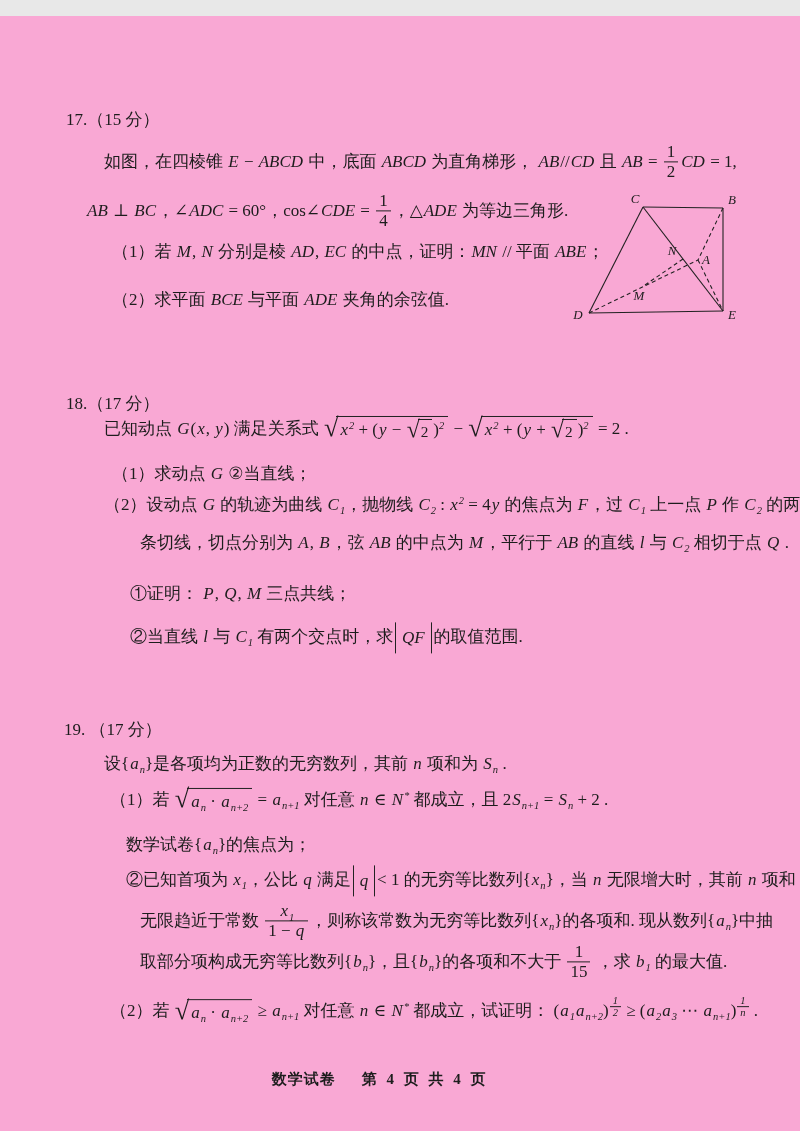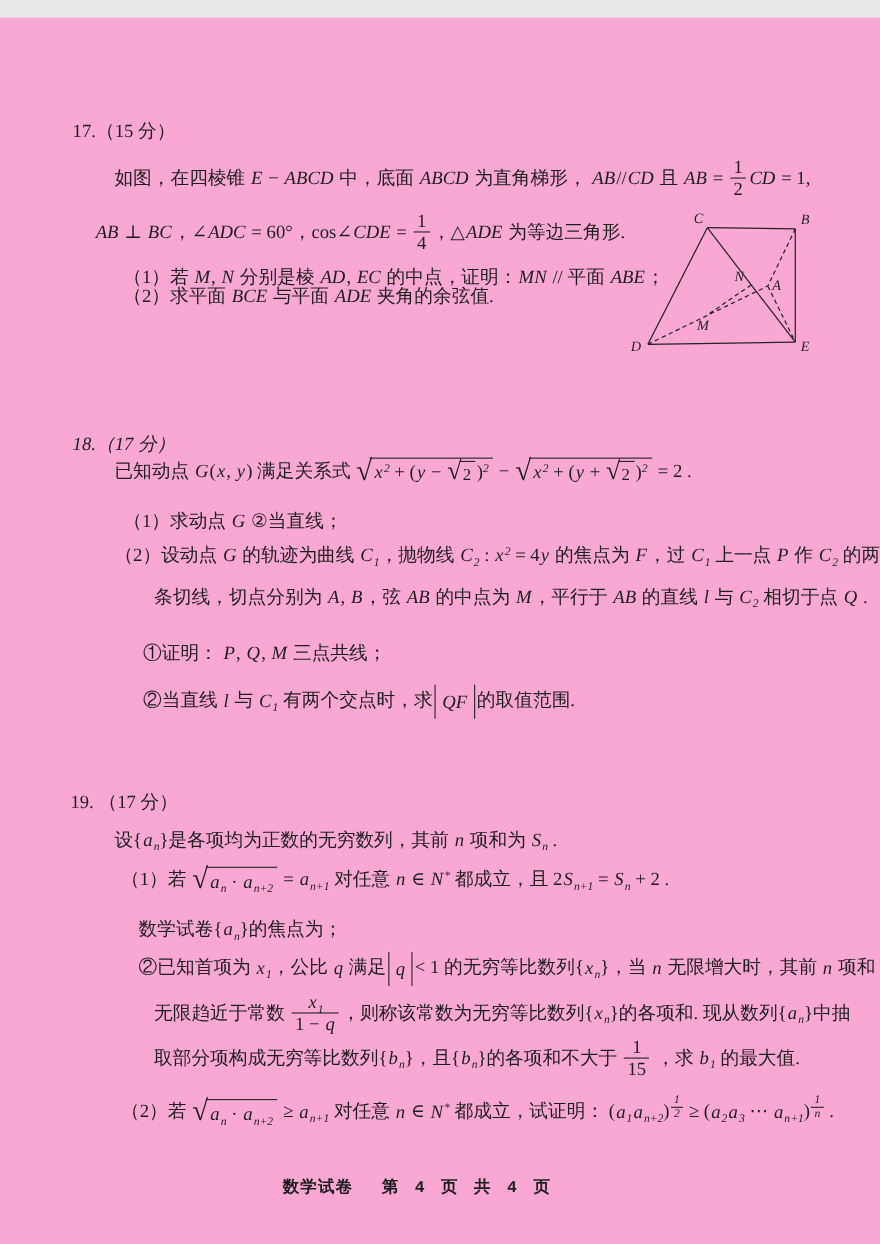--- a/index.html
+++ b/index.html
@@ -35,33 +35,33 @@
          padding:0.42em 0.28em; margin:0 2px;
          border-left:1.3px solid #222; border-right:1.3px solid #222; }
   
   #figure { position:absolute; }
   #figure text { font-family:"Liberation Serif","DejaVu Serif",serif;
                  font-style:italic; font-size:13px; fill:#1d1d1d; }
   
   .footer { position:absolute; top:1054px; left:0; width:100%;
             text-align:center; transform:translateX(-20px); font-size:15px; }
   .ft { font-weight:bold; letter-spacing:1px; }
-  .fp { margin-left:26px; font-weight:600; letter-spacing:3px;font-family:Liberation Mono, monospace; }
+  .fp { margin-left:26px; font-weight:600; letter-spacing:3px; }
 </style>
 </head>
 <body>
 
 <div class="page">
   <div id="problems">
       <div class="line" style="left: 66px; top: 104px;"><span class="t">17.（15 分）</span></div>
       <div class="line" style="left: 104px; top: 147px;"><span class="t">如图，在四棱锥 </span><span class="v">E</span><span class="t"> − </span><span class="v">ABCD</span><span class="t"> 中，底面 </span><span class="v">ABCD</span><span class="t"> 为直角梯形， </span><span class="v">AB</span><span class="t">//</span><span class="v">CD</span><span class="t"> 且 </span><span class="v">AB</span><span class="t"> = </span><span class="frac"><span class="fn">1</span><span class="fd">2</span></span><span class="v">CD</span><span class="t"> = 1,</span></div>
       <div class="line" style="left: 86px; top: 196px;"><span class="v">AB</span><span class="t"> ⊥ </span><span class="v">BC</span><span class="t">，∠</span><span class="v">ADC</span><span class="t"> = 60°，cos∠</span><span class="v">CDE</span><span class="t"> = </span><span class="frac"><span class="fn">1</span><span class="fd">4</span></span><span class="t">，△</span><span class="v">ADE</span><span class="t"> 为等边三角形.</span></div>
       <div class="line" style="left: 112px; top: 236px;"><span class="t">（1）若 </span><span class="v">M</span><span class="t">, </span><span class="v">N</span><span class="t"> 分别是棱 </span><span class="v">AD</span><span class="t">, </span><span class="v">EC</span><span class="t"> 的中点，证明：</span><span class="v">MN</span><span class="t"> // 平面 </span><span class="v">ABE</span><span class="t">；</span></div>
-      <div class="line" style="left: 112px; top: 254px;"><span class="t">（2）求平面 </span><span class="v">BCE</span><span class="t"> 与平面 </span><span class="v">ADE</span><span class="t"> 夹角的余弦值.</span></div>
-      <div class="line" style="left: 66px; top: 388px; font-style: italic;"><span class="t">18.（17 分）</span></div>
+      <div class="line" style="left: 112px; top: 284px;"><span class="t">（2）求平面 </span><span class="v">BCE</span><span class="t"> 与平面 </span><span class="v">ADE</span><span class="t"> 夹角的余弦值.</span></div>
+      <div class="line" style="left: 66px; top: 388px;"><span class="t">18.（17 分）</span></div>
       <div class="line" style="left: 104px; top: 414px;"><span class="t">已知动点 </span><span class="v">G</span><span class="t">(</span><span class="v">x</span><span class="t">, </span><span class="v">y</span><span class="t">) 满足关系式 </span><span class="sqrt"><span class="rad">√</span><span class="vinc"><span class="v">x</span><sup>2</sup><span class="t"> + (</span><span class="v">y</span><span class="t"> − </span><span class="sqrt"><span class="rad">√</span><span class="vinc"><span class="t">2</span></span></span><span class="t">)</span><sup>2</sup></span></span><span class="t"> − </span><span class="sqrt"><span class="rad">√</span><span class="vinc"><span class="v">x</span><sup>2</sup><span class="t"> + (</span><span class="v">y</span><span class="t"> + </span><span class="sqrt"><span class="rad">√</span><span class="vinc"><span class="t">2</span></span></span><span class="t">)</span><sup>2</sup></span></span><span class="t"> = 2 .</span></div>
       <div class="line" style="left: 112px; top: 458px;"><span class="t">（1）求动点 </span><span class="v">G</span><span class="t"> ②当直线；</span></div>
       <div class="line" style="left: 104px; top: 489px;"><span class="t">（2）设动点 </span><span class="v">G</span><span class="t"> 的轨迹为曲线 </span><span class="v">C</span><sub>1</sub><span class="t">，抛物线 </span><span class="v">C</span><sub>2</sub><span class="t"> : </span><span class="v">x</span><sup>2</sup><span class="t"> = 4</span><span class="v">y</span><span class="t"> 的焦点为 </span><span class="v">F</span><span class="t">，过 </span><span class="v">C</span><sub>1</sub><span class="t"> 上一点 </span><span class="v">P</span><span class="t"> 作 </span><span class="v">C</span><sub>2</sub><span class="t"> 的两</span></div>
       <div class="line" style="left: 140px; top: 527px;"><span class="t">条切线，切点分别为 </span><span class="v">A</span><span class="t">, </span><span class="v">B</span><span class="t">，弦 </span><span class="v">AB</span><span class="t"> 的中点为 </span><span class="v">M</span><span class="t">，平行于 </span><span class="v">AB</span><span class="t"> 的直线 </span><span class="v">l</span><span class="t"> 与 </span><span class="v">C</span><sub>2</sub><span class="t"> 相切于点 </span><span class="v">Q</span><span class="t"> .</span></div>
       <div class="line" style="left: 130px; top: 578px;"><span class="t">①证明： </span><span class="v">P</span><span class="t">, </span><span class="v">Q</span><span class="t">, </span><span class="v">M</span><span class="t"> 三点共线；</span></div>
       <div class="line" style="left: 130px; top: 622px;"><span class="t">②当直线 </span><span class="v">l</span><span class="t"> 与 </span><span class="v">C</span><sub>1</sub><span class="t"> 有两个交点时，求</span><span class="abs"><span class="v">QF</span></span><span class="t">的取值范围.</span></div>
       <div class="line" style="left: 64px; top: 714px;"><span class="t">19. （17 分）</span></div>
       <div class="line" style="left: 104px; top: 748px; font-family: Liberation Serif, serif;"><span class="t">设{</span><span class="v">a</span><sub>n</sub><span class="t">}是各项均为正数的无穷数列，其前 </span><span class="v">n</span><span class="t"> 项和为 </span><span class="v">S</span><sub>n</sub><span class="t"> .</span></div>
       <div class="line" style="left: 110px; top: 785px;"><span class="t">（1）若 </span><span class="sqrt"><span class="rad">√</span><span class="vinc"><span class="v">a</span><sub>n</sub><span class="t"> · </span><span class="v">a</span><sub>n+2</sub></span></span><span class="t"> = </span><span class="v">a</span><sub>n+1</sub><span class="t"> 对任意 </span><span class="v">n</span><span class="t"> ∈ </span><span class="v">N</span><sup>*</sup><span class="t"> 都成立，且 2</span><span class="v">S</span><sub>n+1</sub><span class="t"> = </span><span class="v">S</span><sub>n</sub><span class="t"> + 2 .</span></div>
       <div class="line" style="left: 126px; top: 829px;"><span class="t">数学试卷{</span><span class="v">a</span><sub>n</sub><span class="t">}的焦点为；</span></div>

